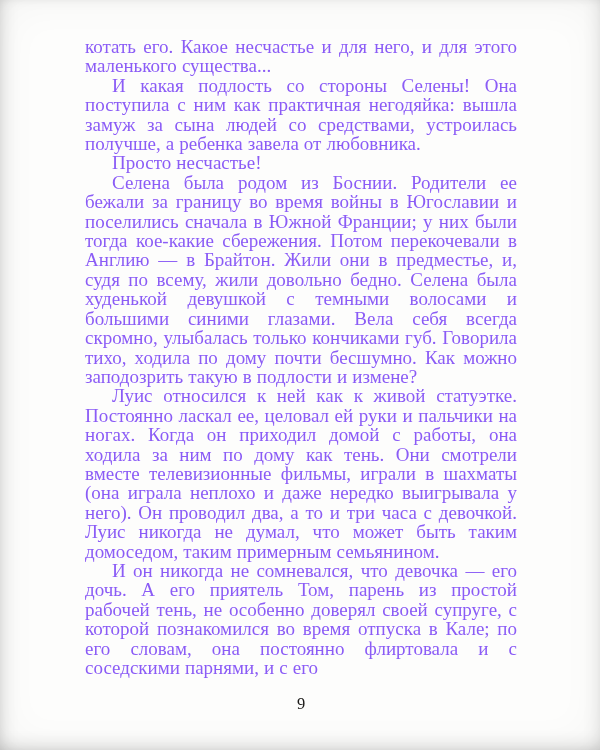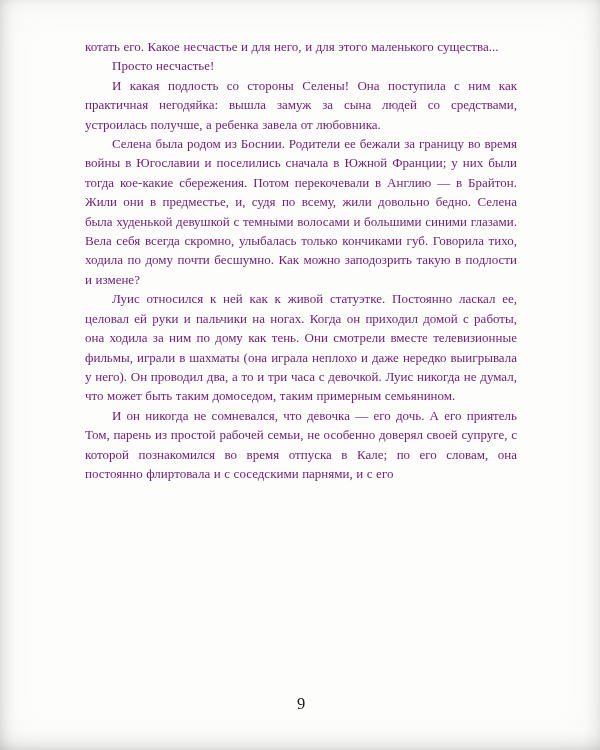--- a/index.html
+++ b/index.html
@@ -24,22 +24,22 @@
         inset 14px 0 20px -16px rgba(0,0,0,0.22),
         inset -14px 0 20px -16px rgba(0,0,0,0.14),
         inset 0 -16px 20px -16px rgba(0,0,0,0.20),
         inset 0 10px 16px -14px rgba(0,0,0,0.10);
     }
     .text-block {
       position: absolute;
       left: 85px;
       top: 37px;
       width: 432px;
-      color: #701a75;
-      font-size: 13px;
+      color: #8b5cf6;
+      font-size: 19px;
       line-height: 19.4px;
       text-align: justify;
       hyphens: auto;
       -webkit-hyphens: auto;
       word-spacing: 0.3px;
     }
     .text-block p {
       margin: 0;
       padding: 0;
       text-indent: 27px;
@@ -56,20 +56,20 @@
       font-size: 16.5px;
       color: #1c1b19;
     }
   </style>
 </head>
 <body>
 
 <div class="book-page">
   <div class="text-block">
     <p class="no-indent">котать его. Какое несчастье и для него, и для этого маленького существа...</p>
+    <p>И какая подлость со стороны Селены! Она поступила с ним как практичная негодяйка: вышла замуж за сына людей со средствами, устроилась получше, а ребенка завела от любовника.</p>
     <p>Просто несчастье!</p>
-    <p>И какая подлость со стороны Селены! Она поступила с ним как практичная негодяйка: вышла замуж за сына людей со средствами, устроилась получше, а ребенка завела от любовника.</p>
     <p>Селена была родом из Боснии. Родители ее бежали за границу во время войны в Югославии и поселились сначала в Южной Франции; у них были тогда кое-какие сбережения. Потом перекочевали в Англию — в Брайтон. Жили они в предместье, и, судя по всему, жили довольно бедно. Селена была худенькой девушкой с темными волосами и большими синими глазами. Вела себя всегда скромно, улыбалась только кончиками губ. Говорила тихо, ходила по дому почти бесшумно. Как можно заподозрить такую в подлости и измене?</p>
     <p>Луис относился к ней как к живой статуэтке. Постоянно ласкал ее, целовал ей руки и пальчики на ногах. Когда он приходил домой с работы, она ходила за ним по дому как тень. Они смотрели вместе телевизионные фильмы, играли в шахматы (она играла неплохо и даже нередко выигрывала у него). Он проводил два, а то и три часа с девочкой. Луис никогда не думал, что может быть таким домоседом, таким примерным семьянином.</p>
-    <p>И он никогда не сомневался, что девочка — его дочь. А его приятель Том, парень из простой рабочей семьи, не особенно доверял своей супруге, с которой познакомился во время отпуска в Кале; по его словам, она постоянно флиртовала и с соседскими парнями, и с его</p>
+    <p>И он никогда не сомневался, что девочка — его дочь. А его приятель Том, парень из простой рабочей тень, не особенно доверял своей супруге, с которой познакомился во время отпуска в Кале; по его словам, она постоянно флиртовала и с соседскими парнями, и с его</p>
   </div>
   <div class="page-number">9</div>
 </div>
 
 </body></html>

